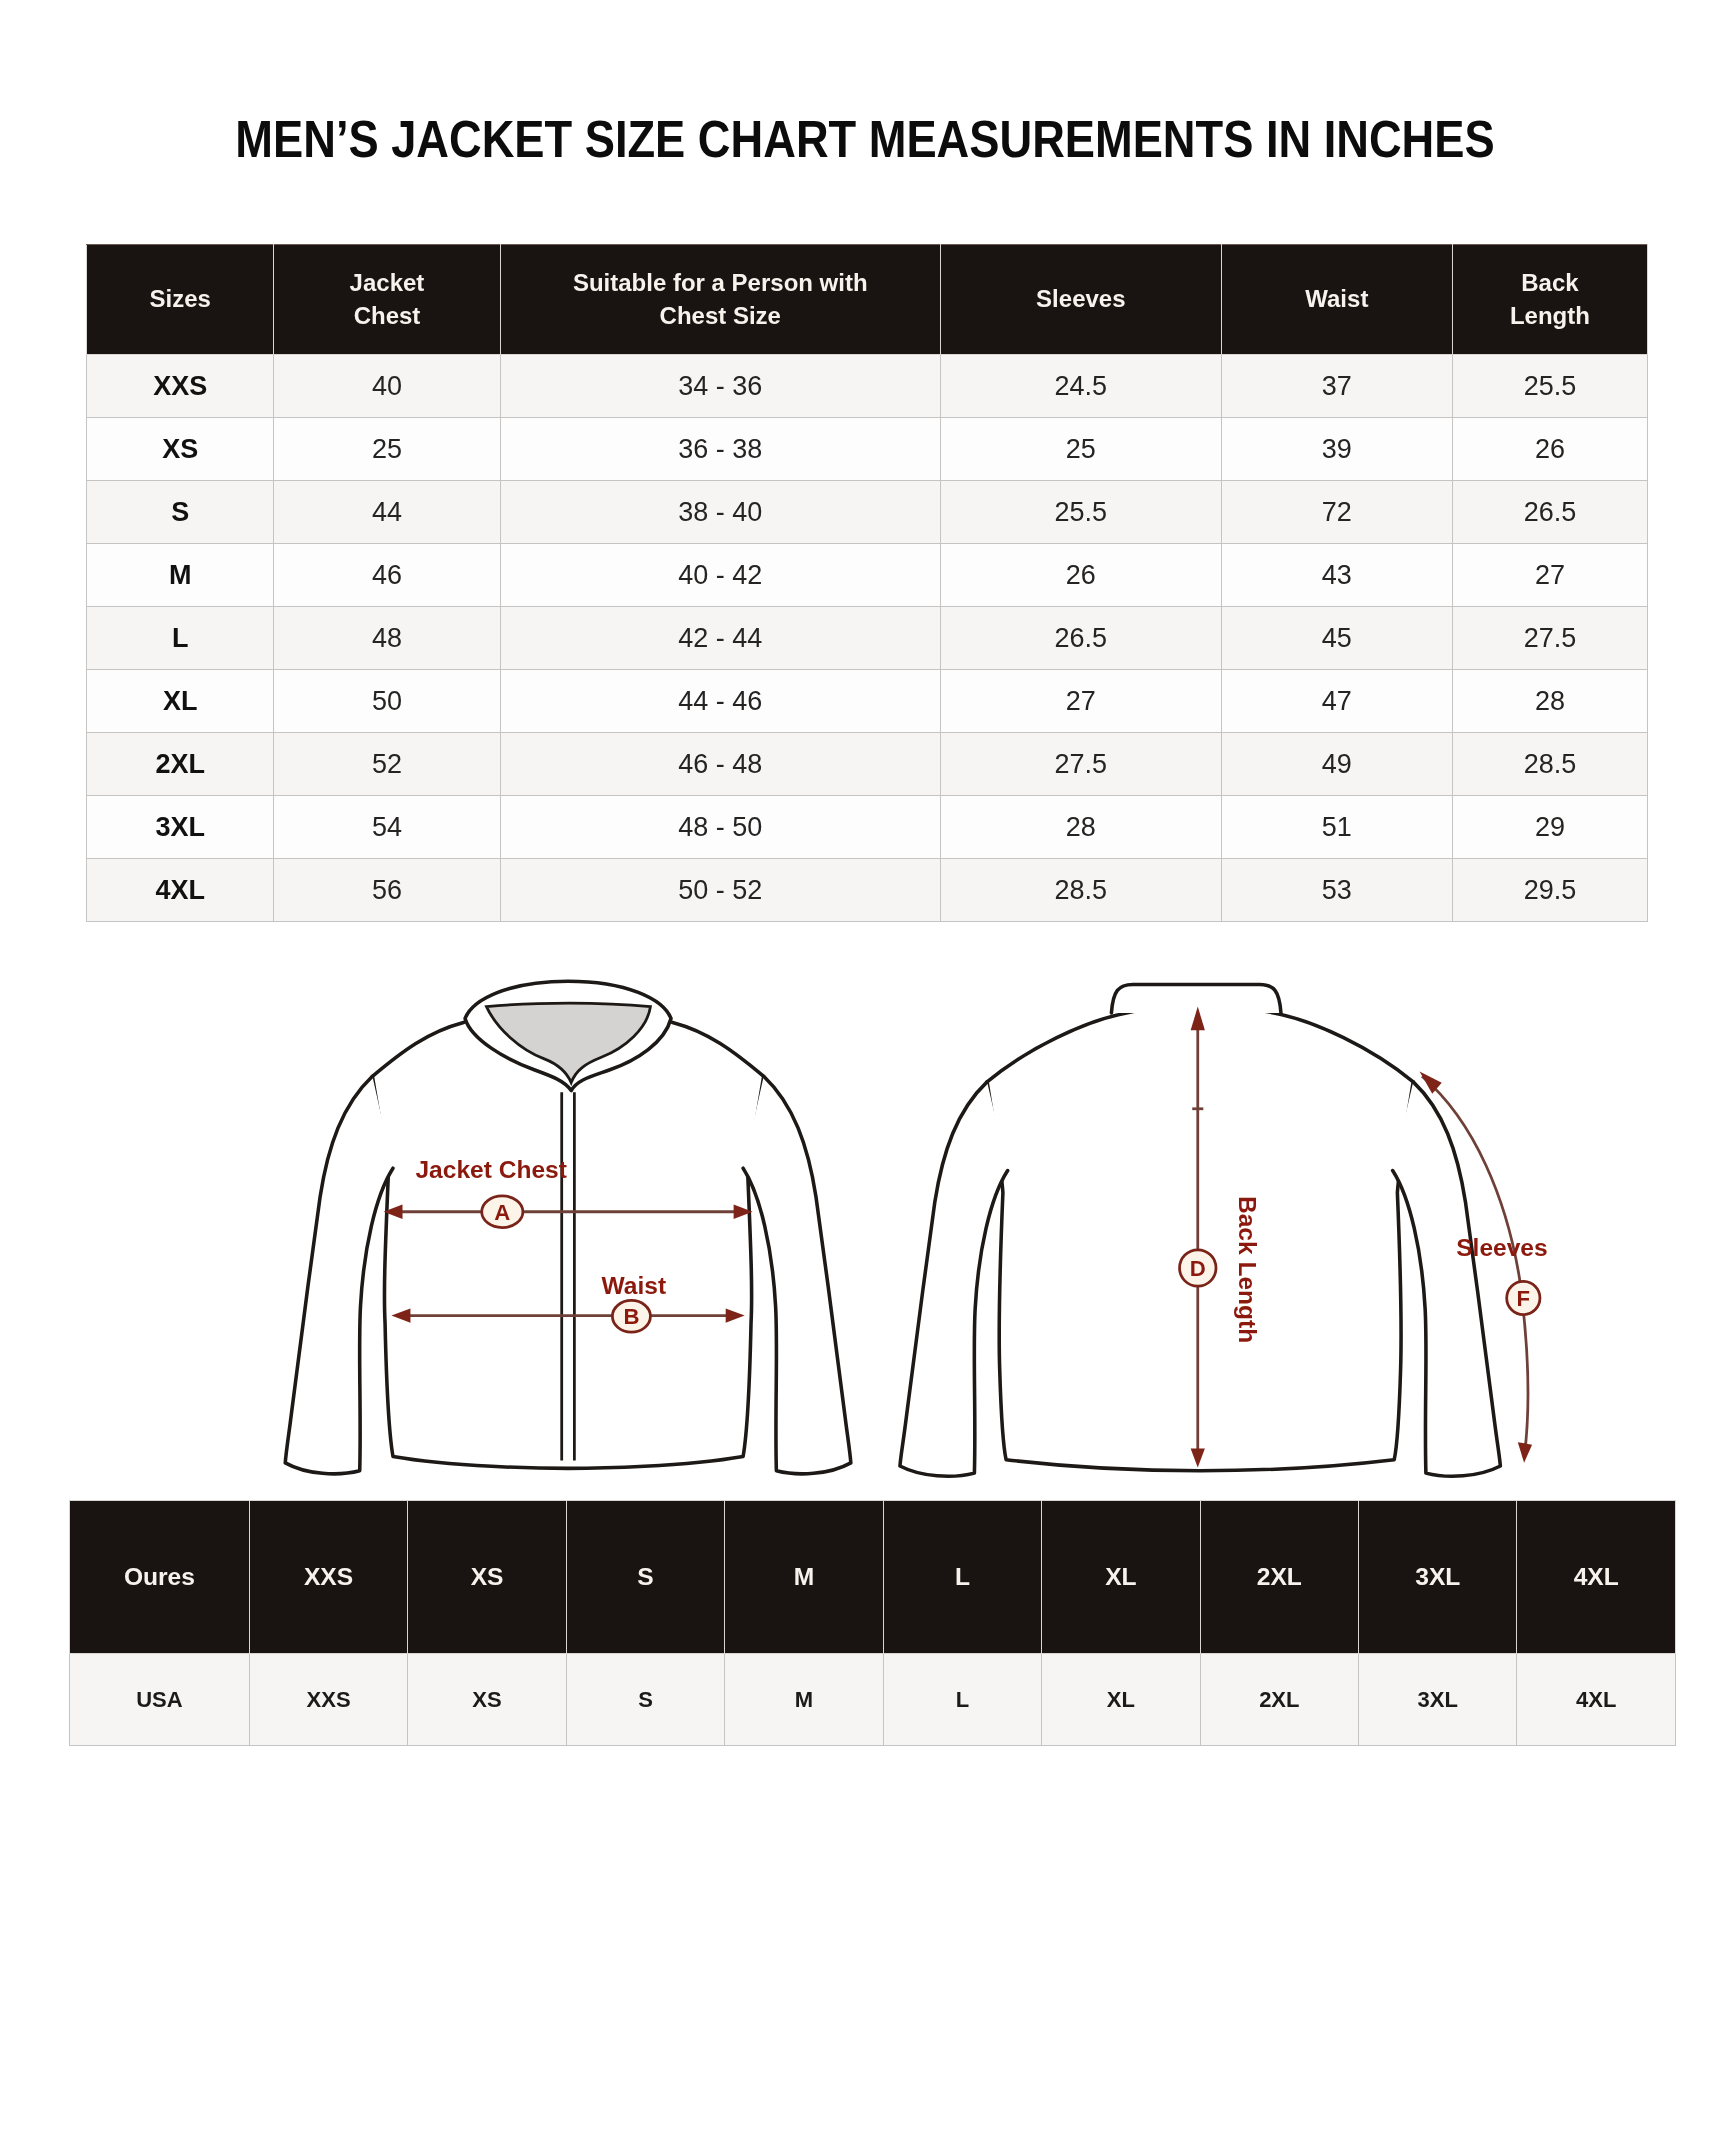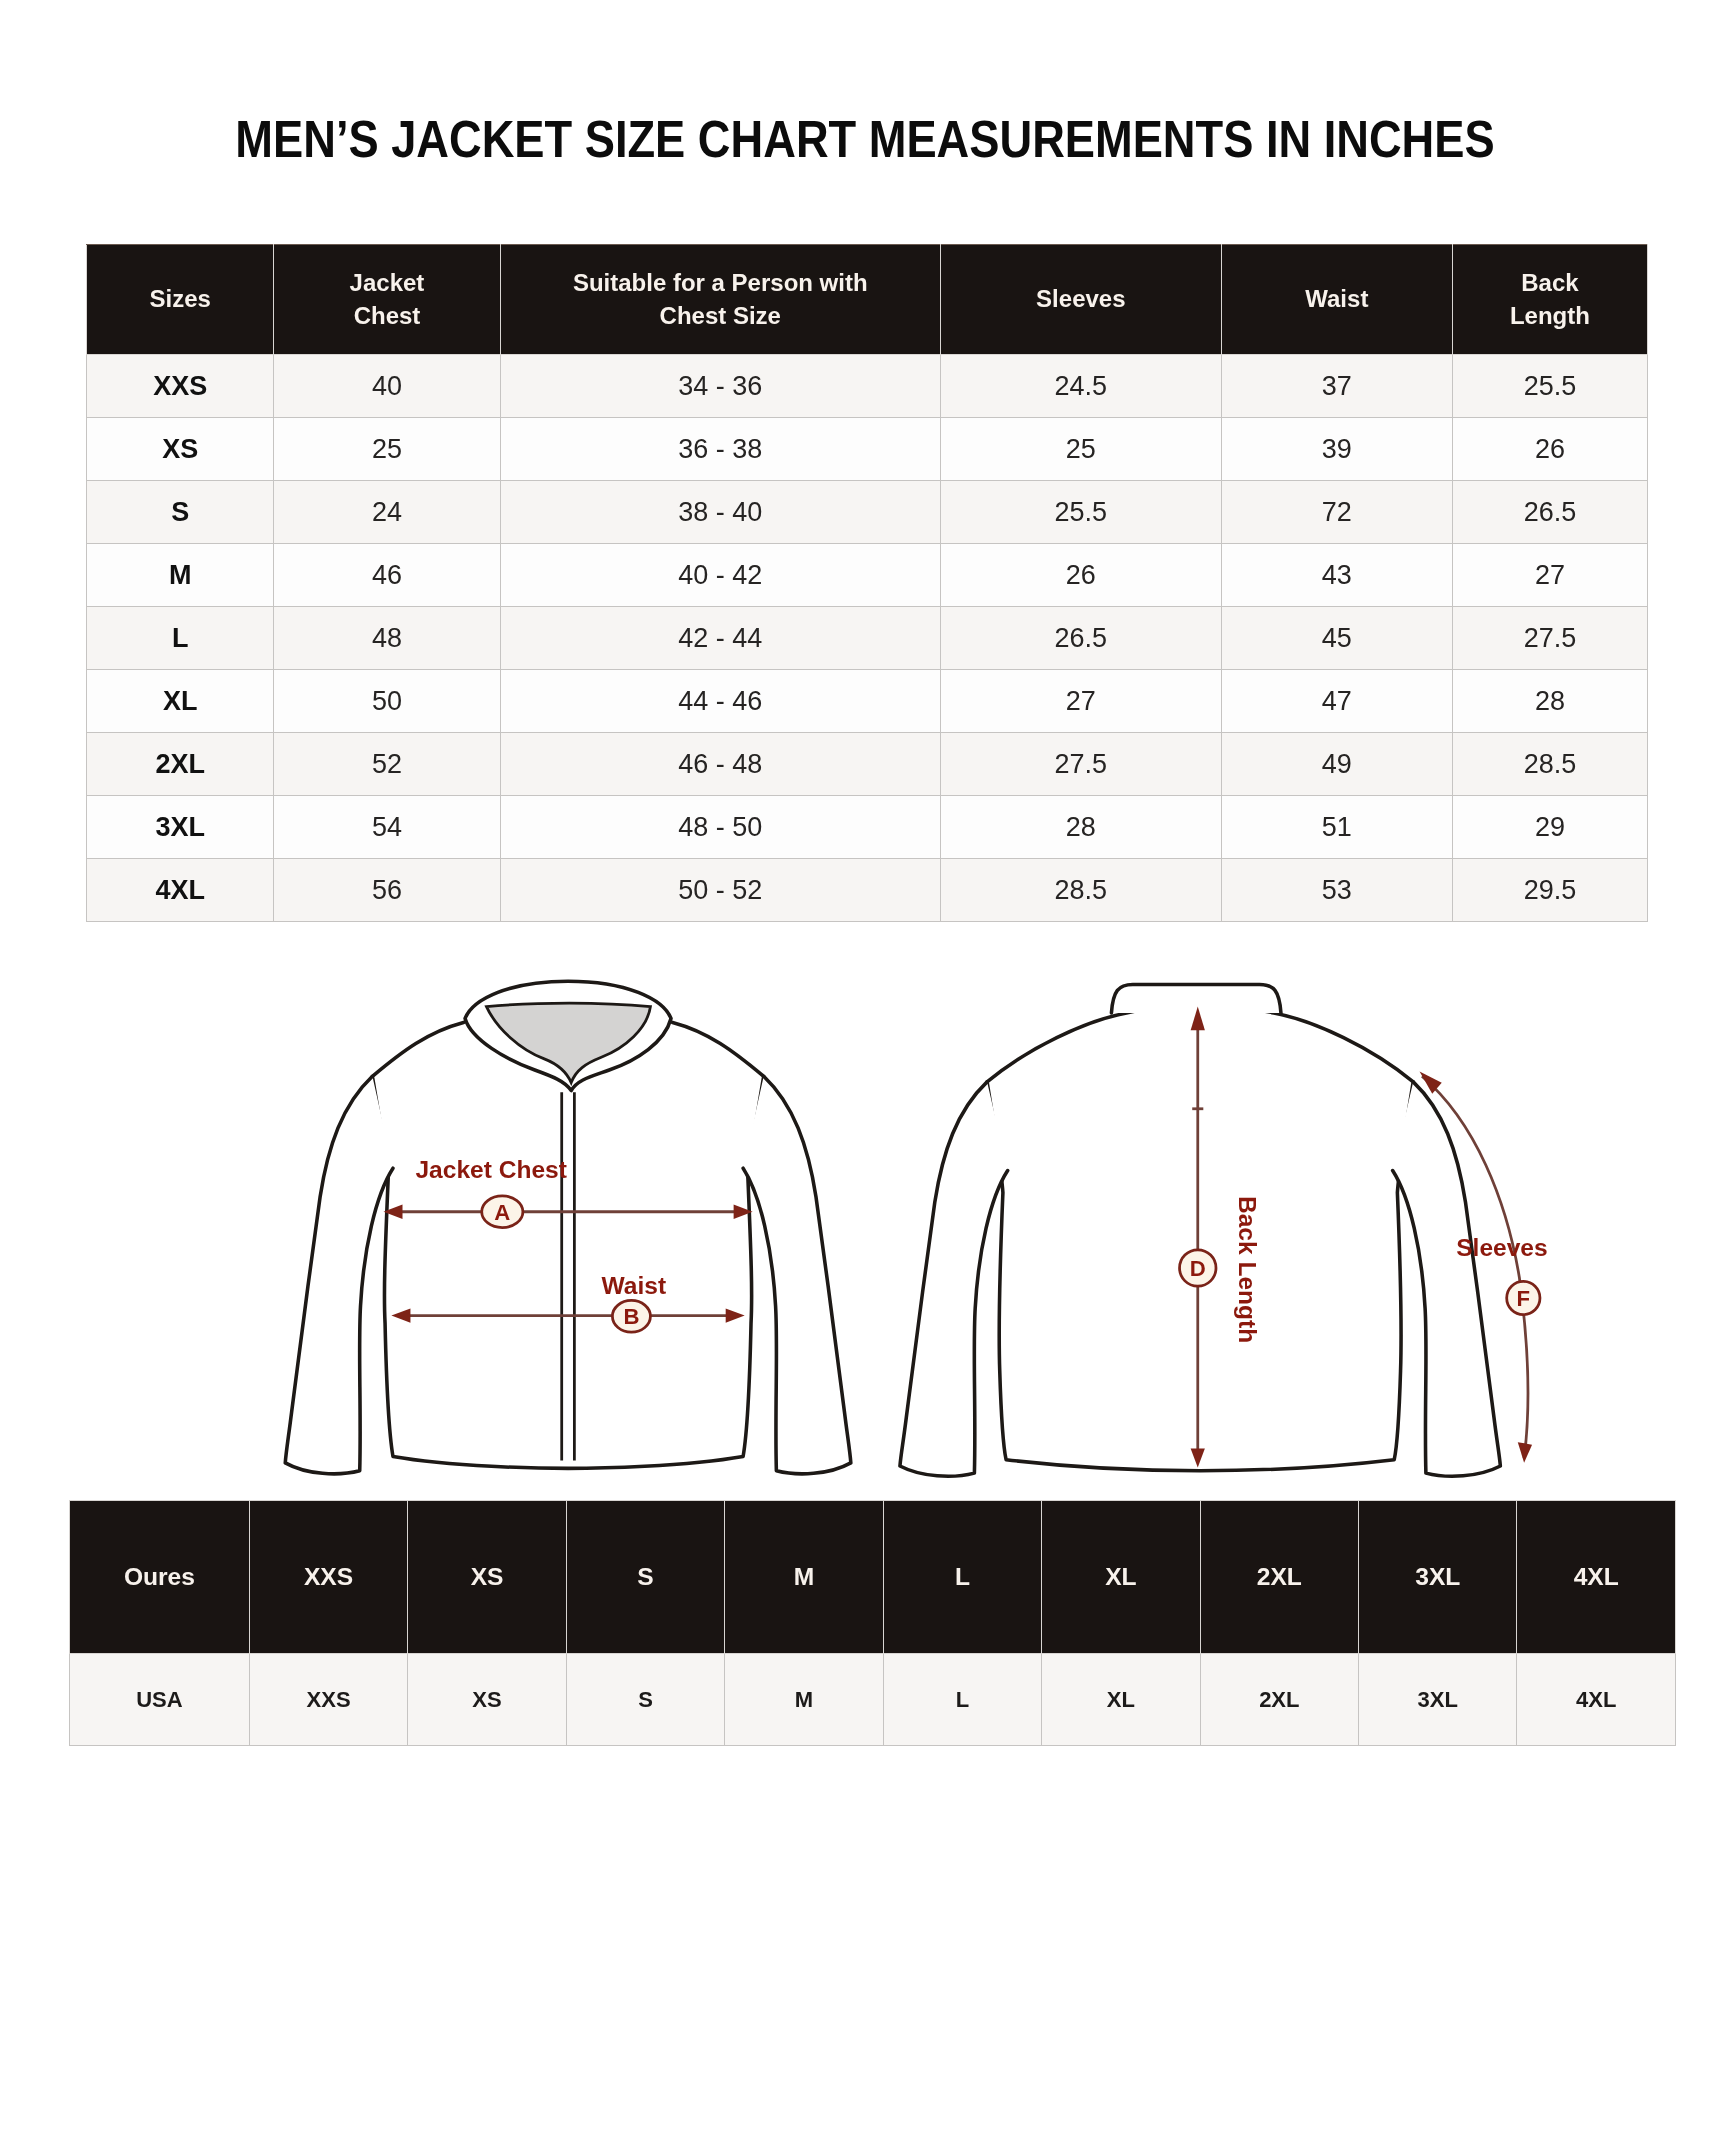--- a/index.html
+++ b/index.html
@@ -95,21 +95,21 @@
         <tr>
           <td class="rowhead">XS</td>
           <td>25</td>
           <td>36 - 38</td>
           <td>25</td>
           <td>39</td>
           <td>26</td>
         </tr>
         <tr>
           <td class="rowhead">S</td>
-          <td>24</td>
+          <td>44</td>
           <td>38 - 40</td>
           <td>25.5</td>
           <td>72</td>
           <td>26.5</td>
         </tr>
         <tr>
           <td class="rowhead">M</td>
           <td>46</td>
           <td>40 - 42</td>
           <td>26</td>

